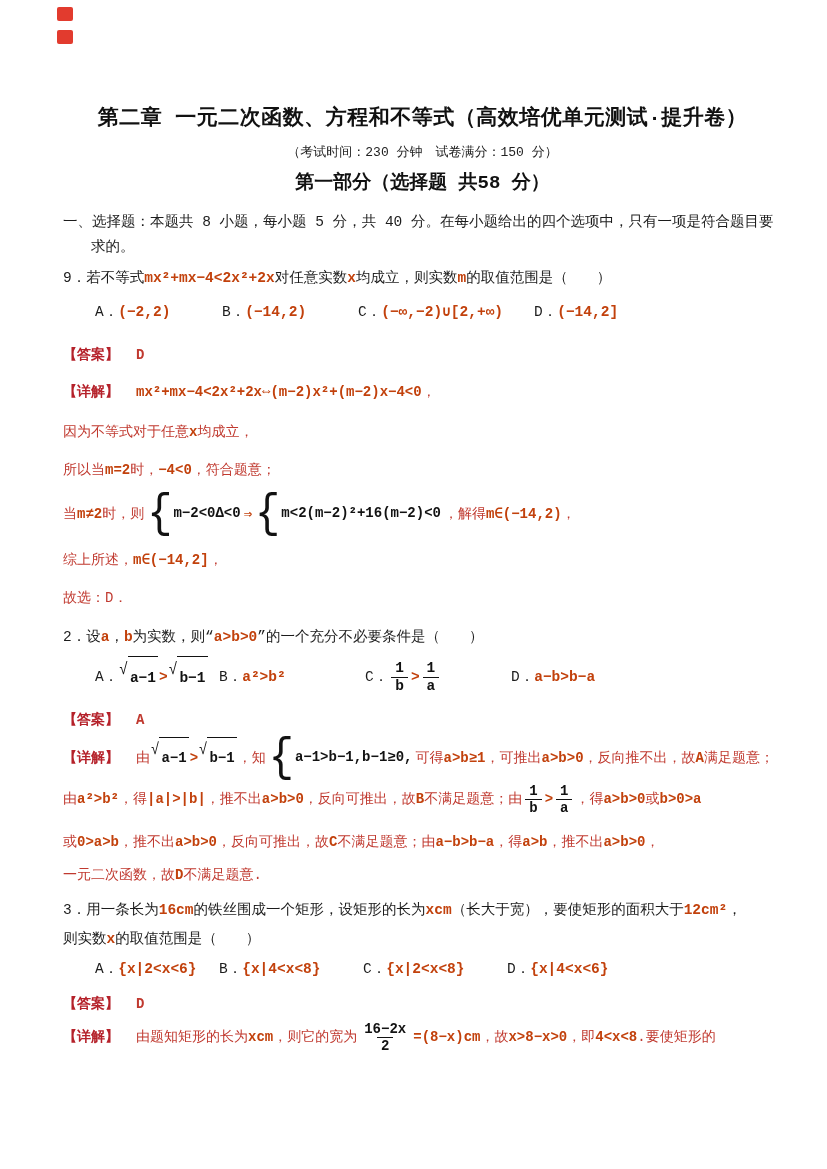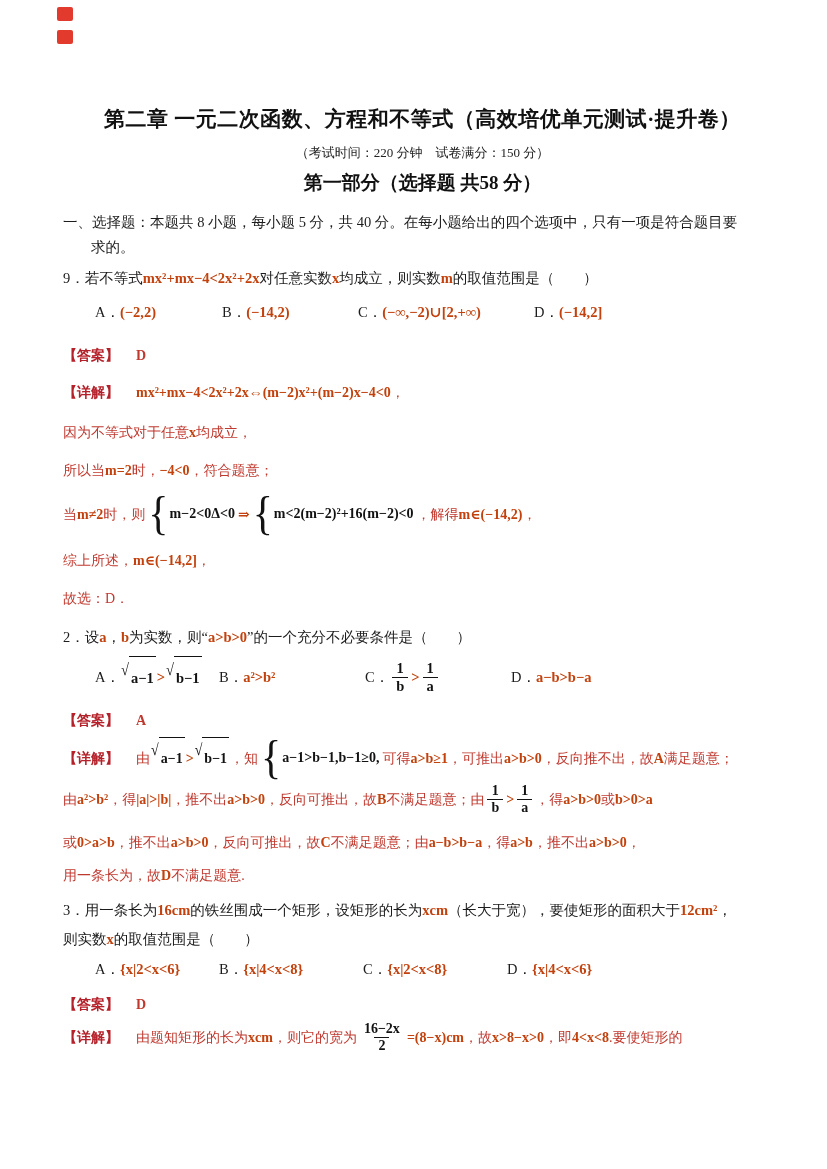--- a/index.html
+++ b/index.html
@@ -16,21 +16,21 @@
   .mark {
     position: absolute;
     left: 57px;
     width: 16px;
     height: 14px;
     background: #e23b2e;
     border-radius: 2px;
   }
   .mark1 { top: 7px; }
   .mark2 { top: 30px; }
-  .content { padding: 104px 45px 0 63px; }
+  .content { padding: 104px 45px 0 63px; font-family: Liberation Mono, monospace; }
 
   .title {
     text-align: center;
     font-size: 21px;
     font-weight: 700;
     line-height: 30px;
     color: #111;
     letter-spacing: 0.5px;
   }
   .subtitle {
@@ -130,21 +130,21 @@
 </head>
 <body>
 
 <div class="page">
   <span class="mark mark1"></span>
   <span class="mark mark2"></span>
 
   <div class="content">
 
     <h1 class="title">第二章 一元二次函数、方程和不等式（高效培优单元测试·提升卷）</h1>
-    <div class="subtitle">（考试时间：220 分钟　试卷满分：150 分）</div>
+    <div class="subtitle">（考试时间：230 分钟　试卷满分：150 分）</div>
     <h2 class="part">第一部分（选择题 共58 分）</h2>
 
     <p class="line intro sp14">一、选择题：本题共 8 小题，每小题 5 分，共 40 分。在每小题给出的四个选项中，只有一项是符合题目要</p>
     <p class="line intro indent">求的。</p>
 
     <p class="line stem sp6"><span class="t">9．若不等式</span><span class="m">mx²+mx−4&lt;2x²+2x</span><span class="t">对任意实数</span><span class="m">x</span><span class="t">均成立，则实数</span><span class="m">m</span><span class="t">的取值范围是（　　）</span></p>
     <div class="opts opts-q1 sp8">
       <span class="opt">
           <span class="t">A．</span>
           <span class="m">(−2,2)</span>
@@ -276,21 +276,21 @@
         <span class="frac">
           <span class="num">1</span>
           <span class="den">a</span>
         </span>
         <span class="t">，得</span>
         <span class="m">a&gt;b&gt;0</span>
         <span class="t">或</span>
         <span class="m">b&gt;0&gt;a</span>
       </p>
     <p class="line detail sp2"><span class="t">或</span><span class="m">0&gt;a&gt;b</span><span class="t">，推不出</span><span class="m">a&gt;b&gt;0</span><span class="t">，反向可推出，故</span><span class="m">C</span><span class="t">不满足题意；由</span><span class="m">a−b&gt;b−a</span><span class="t">，得</span><span class="m">a&gt;b</span><span class="t">，推不出</span><span class="m">a&gt;b&gt;0</span><span class="t">，</span></p>
-    <p class="line detail sp8"><span class="t">用一条长为，故</span><span class="m">D</span><span class="t">不满足题意.</span></p>
+    <p class="line detail sp8"><span class="t">一元二次函数，故</span><span class="m">D</span><span class="t">不满足题意.</span></p>
 
     <p class="line stem sp10"><span class="t">3．用一条长为</span><span class="m">16cm</span><span class="t">的铁丝围成一个矩形，设矩形的长为</span><span class="m">xcm</span><span class="t">（长大于宽），要使矩形的面积大于</span><span class="m">12cm²</span><span class="t">，</span></p>
     <p class="line stem sp4"><span class="t">则实数</span><span class="m">x</span><span class="t">的取值范围是（　　）</span></p>
     <div class="opts opts-q3 sp4">
       <span class="opt">
           <span class="t">A．</span>
           <span class="m">{x|2&lt;x&lt;6}</span>
         </span>
       <span class="opt">
           <span class="t">B．</span>

